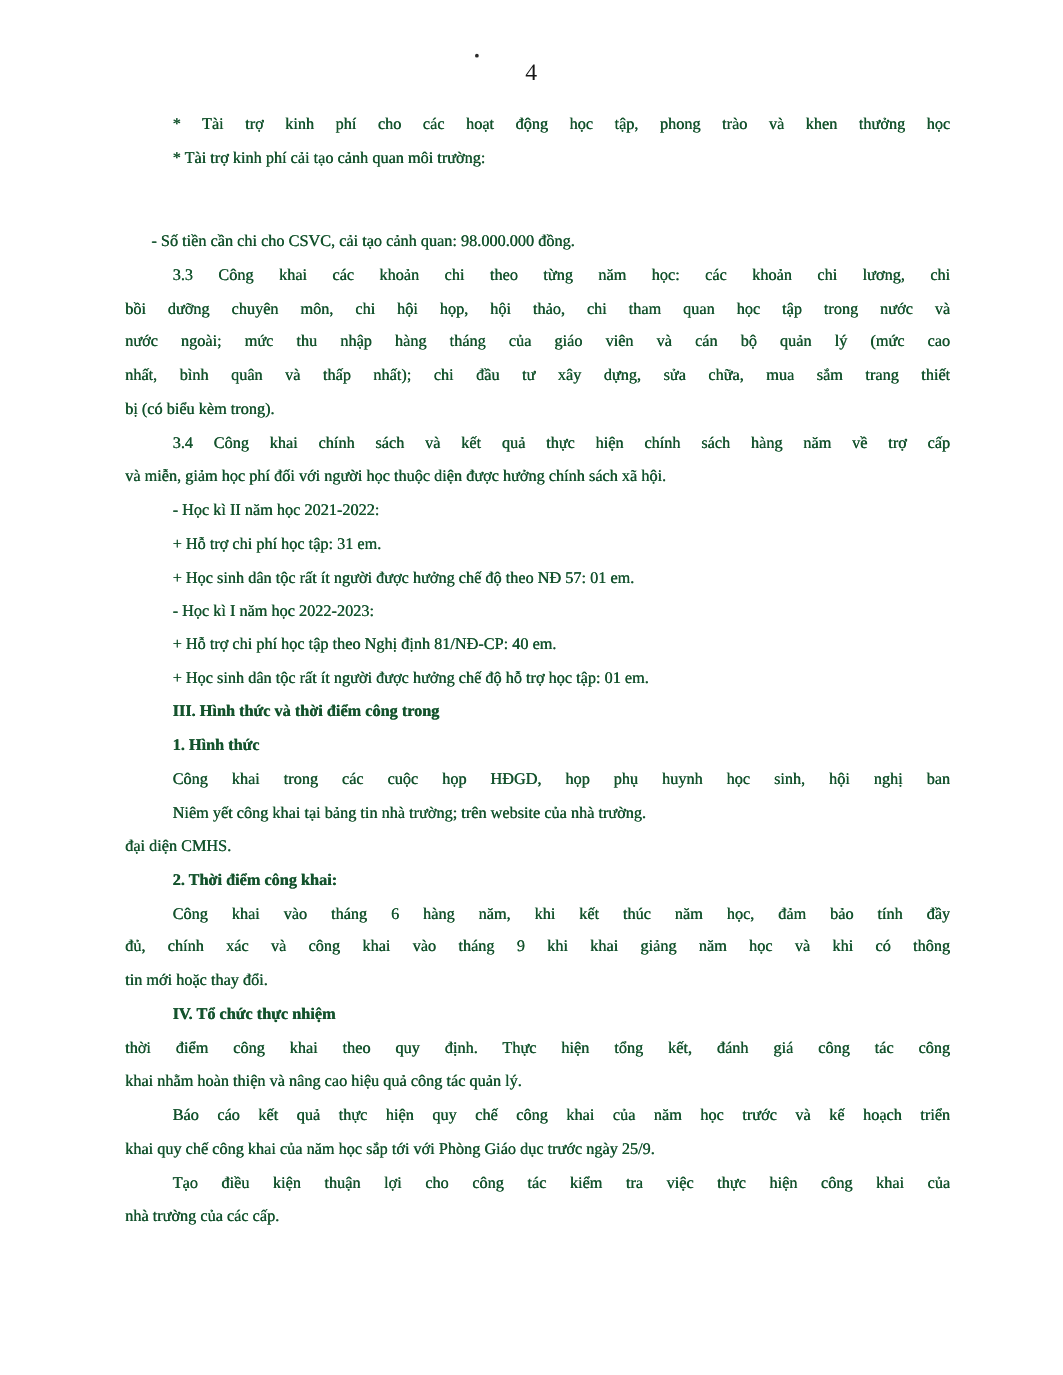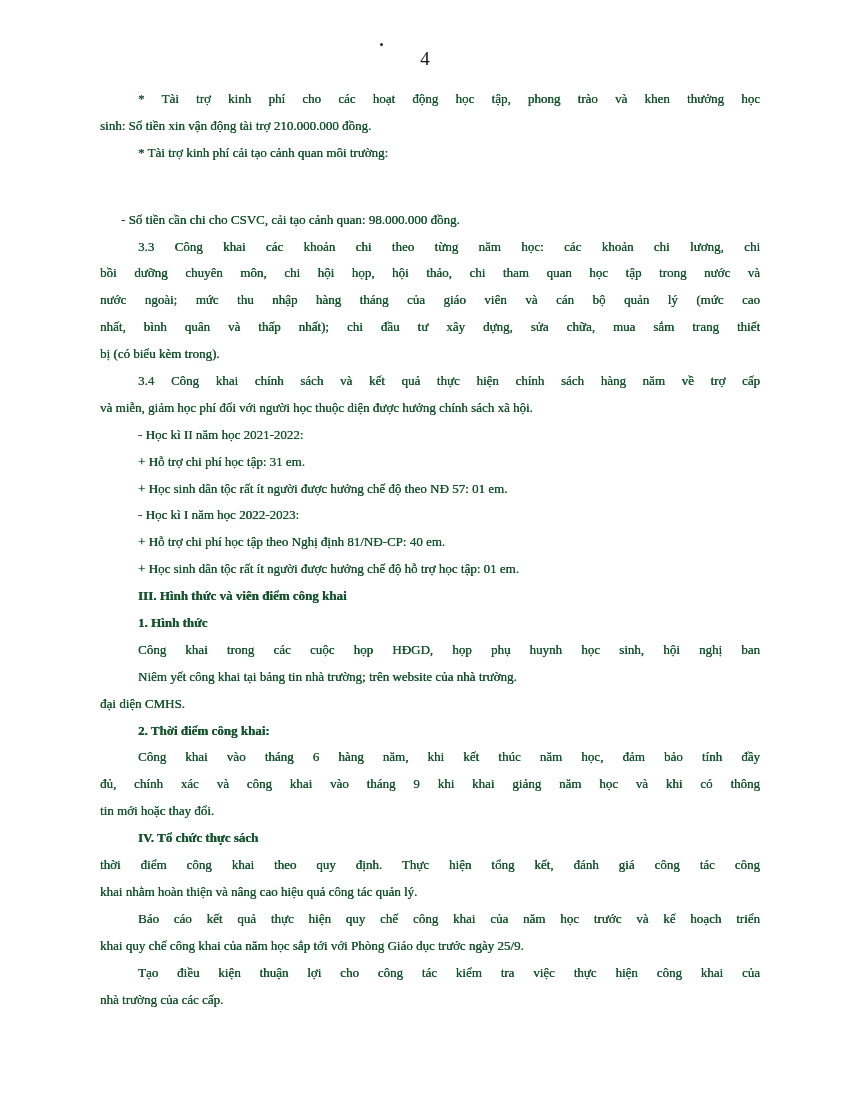--- a/index.html
+++ b/index.html
@@ -58,46 +58,45 @@
   .line.bold   { font-weight: bold; }
 </style>
 </head>
 <body>
 
 <div class="page">
   <span class="stray-mark"></span>
   <div class="page-number">4</div>
   <div class="doc-lines">
       <div class="line ind just">* Tài trợ kinh phí cho các hoạt động học tập, phong trào và khen thưởng học</div>
-      <div class="line">sinh: Số tiền xin vận động tài trợ 210.000.000 đồng.</div>
       <div class="line ind">* Tài trợ kinh phí cải tạo cảnh quan môi trường:</div>
       <div class="line ind-sm">- Số tiền cần chi cho CSVC, cải tạo cảnh quan: 98.000.000 đồng.</div>
       <div class="line ind just">3.3 Công khai các khoản chi theo từng năm học: các khoản chi lương, chi</div>
       <div class="line just">bồi dưỡng chuyên môn, chi hội họp, hội thảo, chi tham quan học tập trong nước và</div>
       <div class="line just">nước ngoài; mức thu nhập hàng tháng của giáo viên và cán bộ quản lý (mức cao</div>
       <div class="line just">nhất, bình quân và thấp nhất); chi đầu tư xây dựng, sửa chữa, mua sắm trang thiết</div>
       <div class="line">bị (có biểu kèm trong).</div>
       <div class="line ind just">3.4 Công khai chính sách và kết quả thực hiện chính sách hàng năm về trợ cấp</div>
       <div class="line">và miễn, giảm học phí đối với người học thuộc diện được hưởng chính sách xã hội.</div>
       <div class="line ind">- Học kì II năm học 2021-2022:</div>
       <div class="line ind">+ Hỗ trợ chi phí học tập: 31 em.</div>
       <div class="line ind">+ Học sinh dân tộc rất ít người được hưởng chế độ theo NĐ 57: 01 em.</div>
       <div class="line ind">- Học kì I năm học 2022-2023:</div>
       <div class="line ind">+ Hỗ trợ chi phí học tập theo Nghị định 81/NĐ-CP: 40 em.</div>
       <div class="line ind">+ Học sinh dân tộc rất ít người được hưởng chế độ hỗ trợ học tập: 01 em.</div>
-      <div class="line ind bold">III. Hình thức và viên điểm công khai</div>
+      <div class="line ind bold">III. Hình thức và thời điểm công trong</div>
       <div class="line ind bold">1. Hình thức</div>
       <div class="line ind just">Công khai trong các cuộc họp HĐGD, họp phụ huynh học sinh, hội nghị ban</div>
       <div class="line ind">Niêm yết công khai tại bảng tin nhà trường; trên website của nhà trường.</div>
       <div class="line">đại diện CMHS.</div>
       <div class="line ind bold">2. Thời điểm công khai:</div>
       <div class="line ind just">Công khai vào tháng 6 hàng năm, khi kết thúc năm học, đảm bảo tính đầy</div>
       <div class="line just">đủ, chính xác và công khai vào tháng 9 khi khai giảng năm học và khi có thông</div>
       <div class="line">tin mới hoặc thay đổi.</div>
-      <div class="line ind bold">IV. Tổ chức thực sách</div>
+      <div class="line ind bold">IV. Tổ chức thực nhiệm</div>
       <div class="line just">thời điểm công khai theo quy định. Thực hiện tổng kết, đánh giá công tác công</div>
       <div class="line">khai nhằm hoàn thiện và nâng cao hiệu quả công tác quản lý.</div>
       <div class="line ind just">Báo cáo kết quả thực hiện quy chế công khai của năm học trước và kế hoạch triển</div>
       <div class="line">khai quy chế công khai của năm học sắp tới với Phòng Giáo dục trước ngày 25/9.</div>
       <div class="line ind just">Tạo điều kiện thuận lợi cho công tác kiểm tra việc thực hiện công khai của</div>
       <div class="line">nhà trường của các cấp.</div>
     </div>
 </div>
 
 </body></html>

